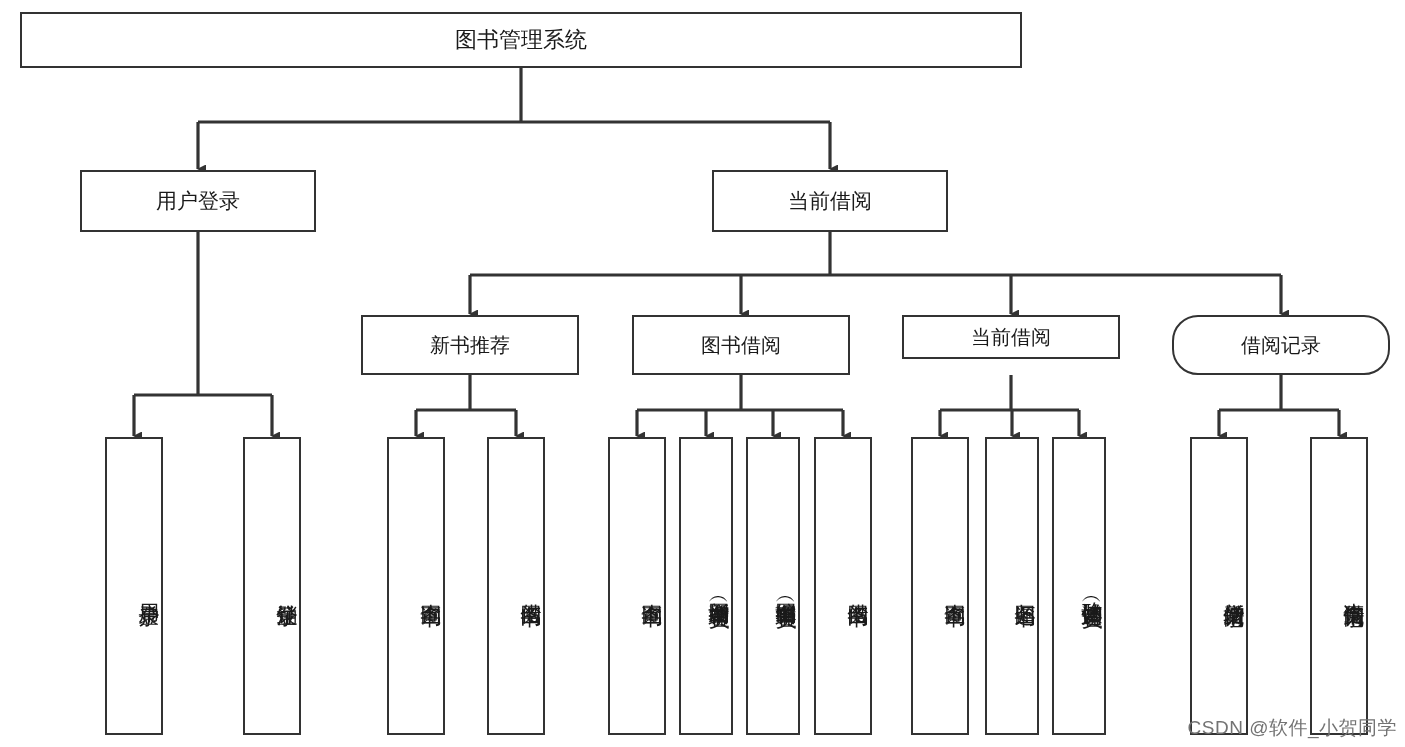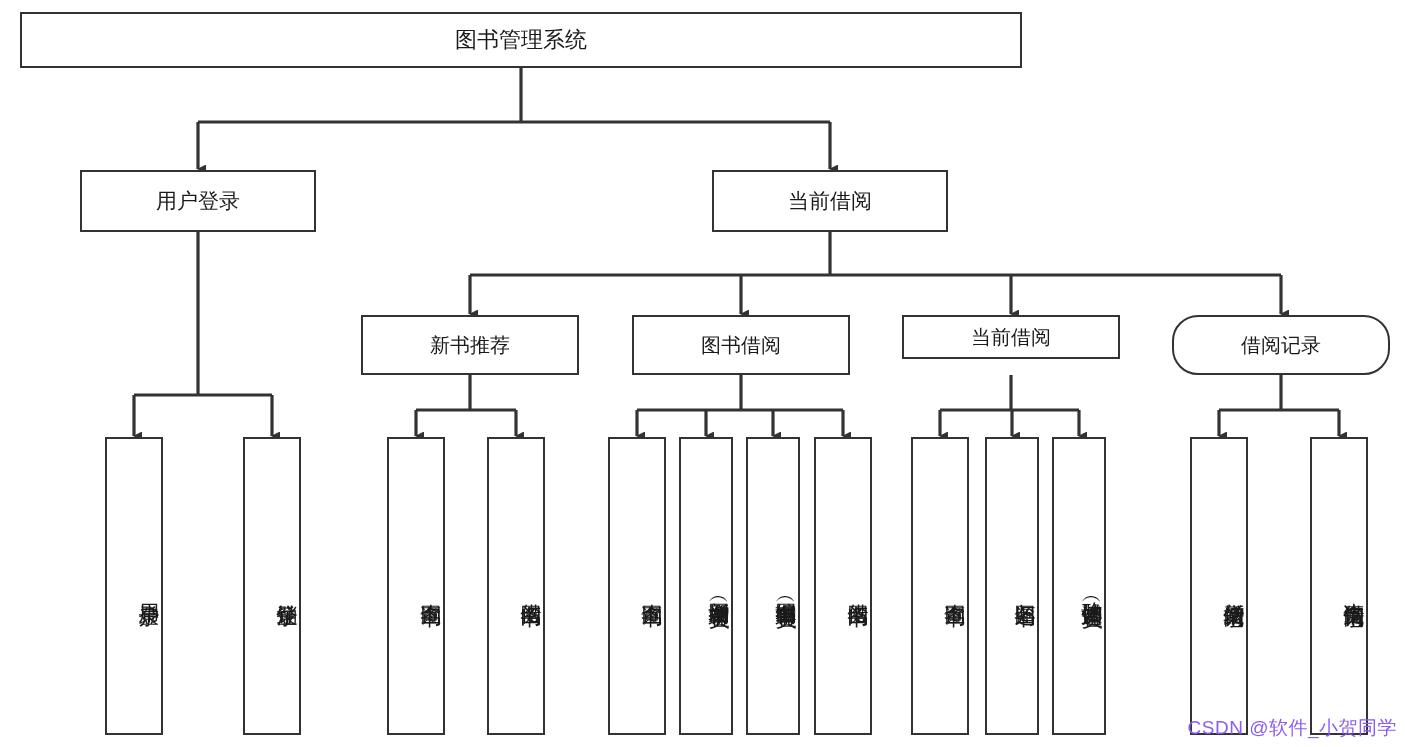--- a/index.html
+++ b/index.html
@@ -55,21 +55,21 @@
   }
   .node.leaf .label {
     writing-mode: vertical-rl;
     text-orientation: upright;
   }
   #watermark {
     position: absolute;
     right: 8px;
     bottom: 6px;
     font-size: 19px;
-    color: #8b5cf6;
+    color: #737373;
     letter-spacing: 0.5px;
     white-space: nowrap;
   }
 </style>
 </head>
 <body>
 
 <div id="diagram-root">
 
   <svg id="edge-layer" viewBox="0 0 1405 747" xmlns="http://www.w3.org/2000/svg">

